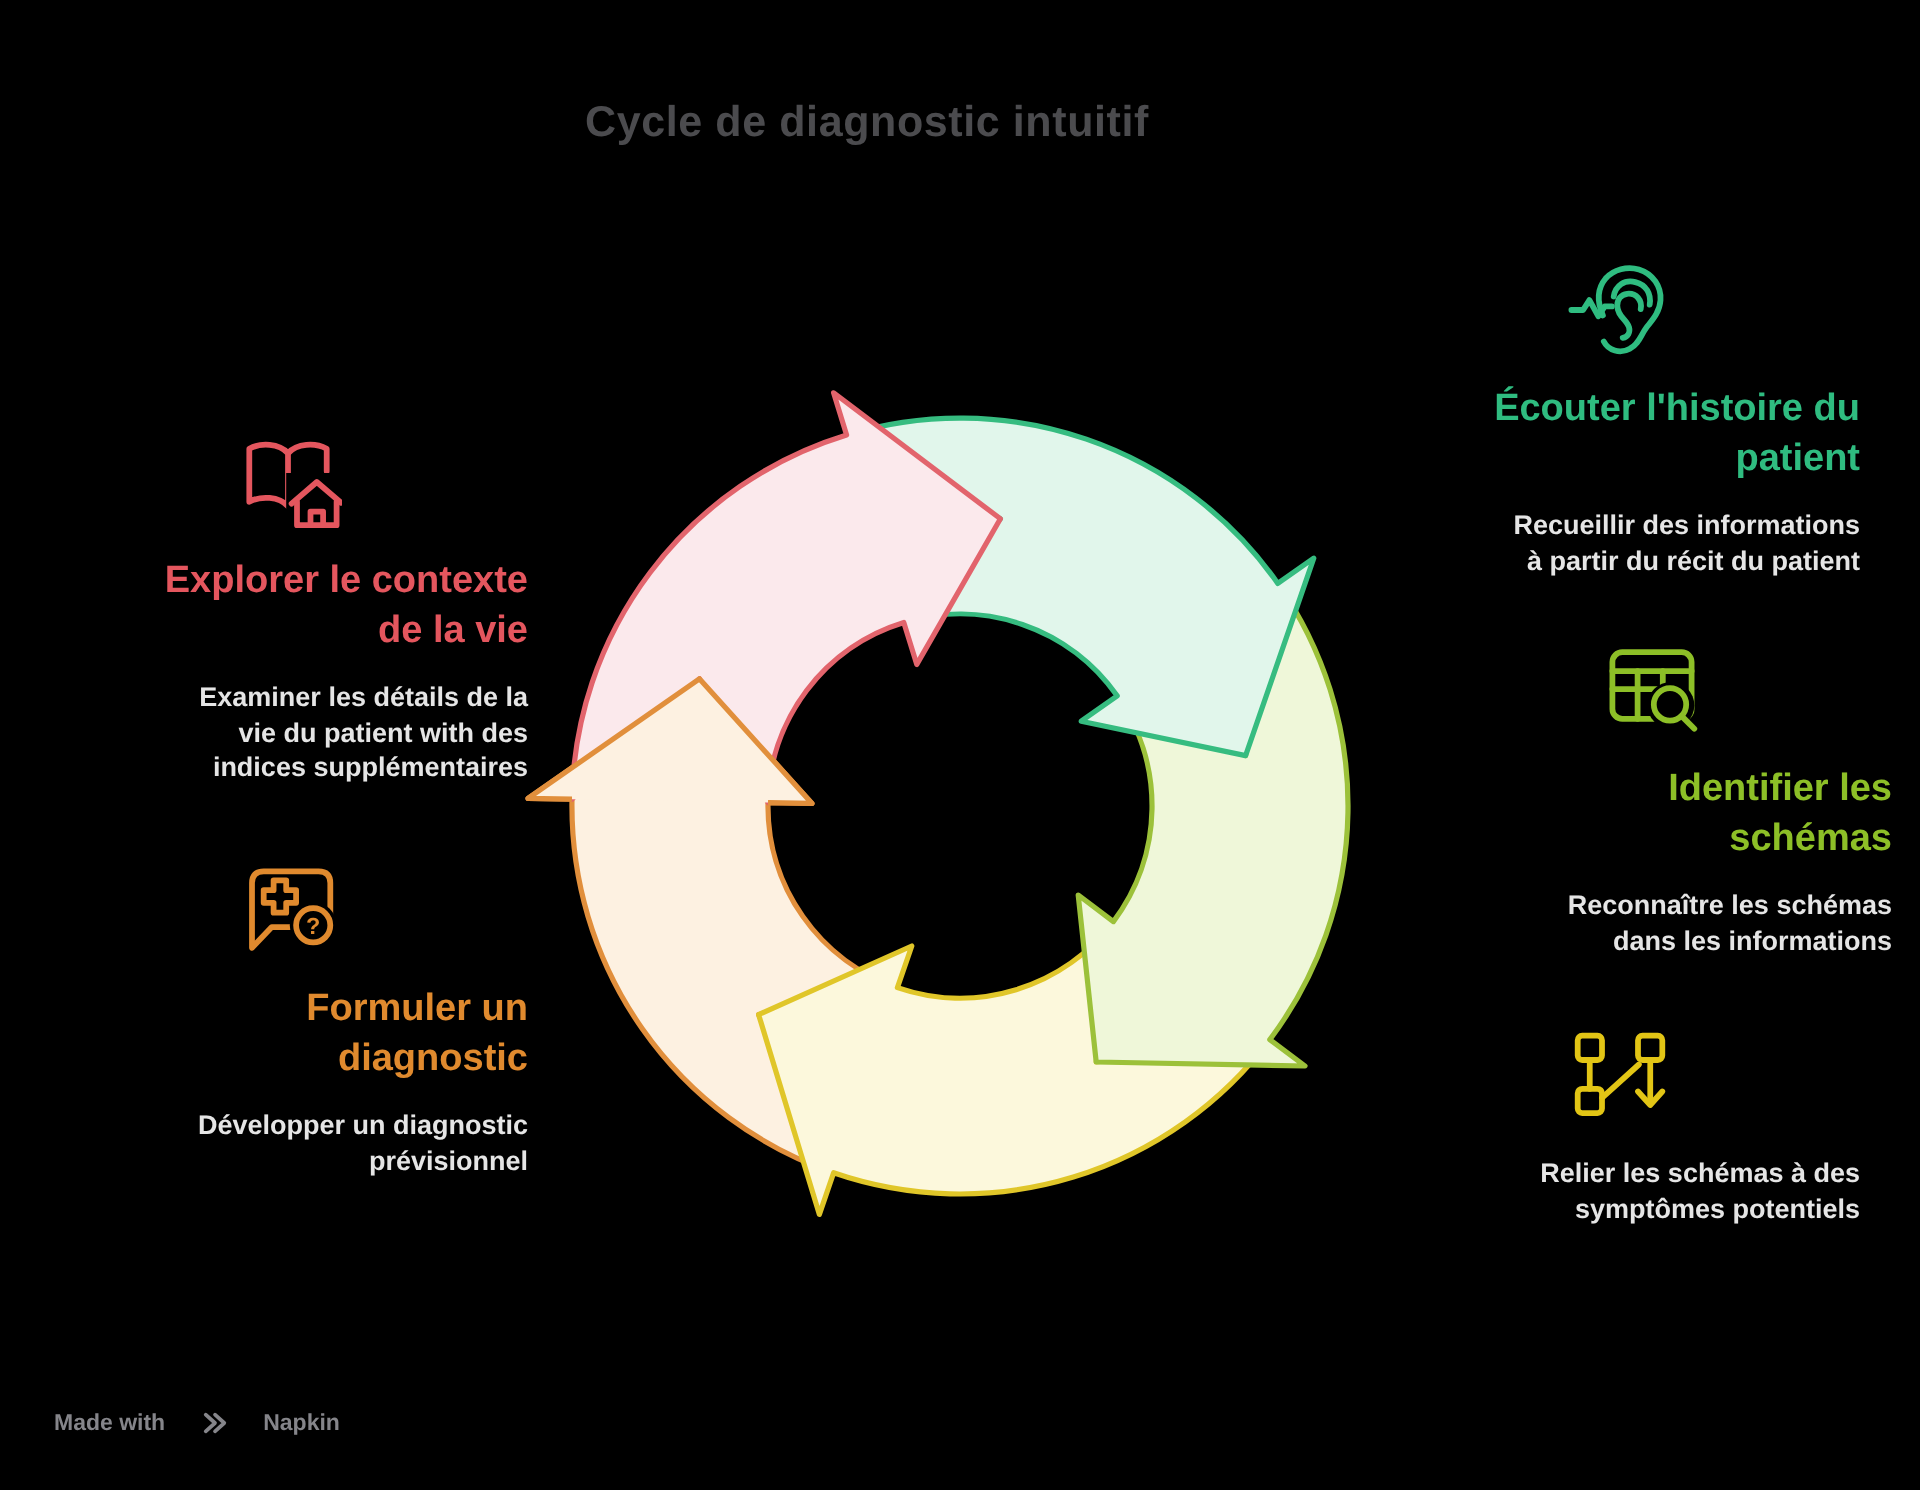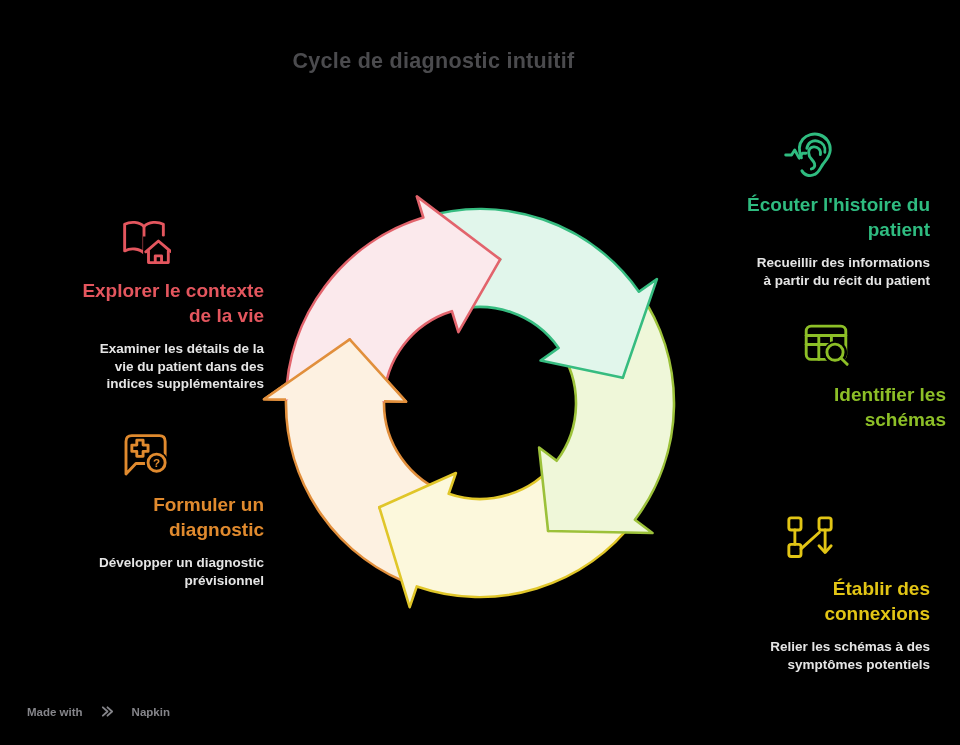--- a/index.html
+++ b/index.html
@@ -43,21 +43,21 @@
         <path d="M30 14 C35 8.5 45 8 51.5 11.5 L51.5 24"></path>
         <rect x="29" y="25" width="31" height="31" fill="#000" stroke="none"></rect>
         <path d="M35 41 L35 54 L57 54 L57 41"></path>
         <path d="M32 42 L46 30 L59.5 41.5"></path>
         <path d="M42.5 54 L42.5 46.5 L49.5 46.5 L49.5 54"></path>
       </svg>
     </span>
     <div class="heading">Explorer le contexte
 de la vie</div>
     <p class="desc">Examiner les détails de la
-vie du patient dans des
+vie du patient with des
 indices supplémentaires</p>
   </div>
 
   <div class="item" style="left: 24px; top: 428px; color: rgb(224, 138, 46);">
     <span class="icon">
       <svg viewBox="0 0 60 60" fill="none" stroke="currentColor" stroke-width="3.2" stroke-linecap="round" stroke-linejoin="round">
         <path d="M10 51 L10 15 Q10 8.5 16.5 8.5 L47 8.5 Q53.5 8.5 53.5 15 L53.5 33 Q53.5 39.5 47 39.5 L21 39.5 Z"></path>
         <path d="M22 13.5 L29 13.5 L29 19 L34.5 19 L34.5 26 L29 26 L29 31.5 L22 31.5 L22 26 L16.5 26 L16.5 19 L22 19 Z"></path>
         <circle cx="44" cy="38.5" r="13" fill="#000" stroke="none"></circle>
         <circle cx="44" cy="38.5" r="9.5"></circle>
@@ -93,36 +93,36 @@
         <path d="M22 19.5 L22 46"></path>
         <path d="M8 29.5 L36 29.5"></path>
         <path d="M36 19.5 L36 27"></path>
         <circle cx="40.5" cy="38.5" r="13" fill="#000" stroke="none"></circle>
         <circle cx="40" cy="38" r="9"></circle>
         <path d="M46.5 44.5 L53.5 51.5"></path>
       </svg>
     </span>
     <div class="heading">Identifier les
 schémas</div>
+    <p class="desc">Reconnaître les schémas
+dans les informations</p>
   </div>
 
   <div class="item" style="left: 690px; top: 512px; color: rgb(226, 197, 21);">
     <span class="icon">
       <svg viewBox="0 0 60 60" fill="none" stroke="currentColor" stroke-width="3.2" stroke-linecap="round" stroke-linejoin="round">
         <rect x="6.5" y="6.5" width="13.5" height="13.5" rx="2.5"></rect>
         <rect x="6.5" y="36" width="13.5" height="13.5" rx="2.5"></rect>
         <path d="M13.2 20 L13.2 36"></path>
         <rect x="40" y="6.5" width="13.5" height="13.5" rx="2.5"></rect>
         <path d="M20 41 L40.5 22.5"></path>
         <path d="M46.8 20 L46.8 44"></path>
         <path d="M40 37.5 L46.8 45 L53.5 37.5"></path>
       </svg>
     </span>
-    <div class="heading">Établir des
-connexions</div>
     <p class="desc">Relier les schémas à des
 symptômes potentiels</p>
   </div>
 
   <div class="credit">
     <span>Made with</span>
     <svg width="13" height="13" viewBox="0 0 14 14">
       <path d="M2 2.5 L7 7 L2 11.5" stroke="#85858a" stroke-width="2" fill="none" stroke-linecap="round" stroke-linejoin="round"></path>
       <path d="M7 2.5 L12 7 L7 11.5" stroke="#85858a" stroke-width="2" fill="none" stroke-linecap="round" stroke-linejoin="round"></path>
     </svg>

